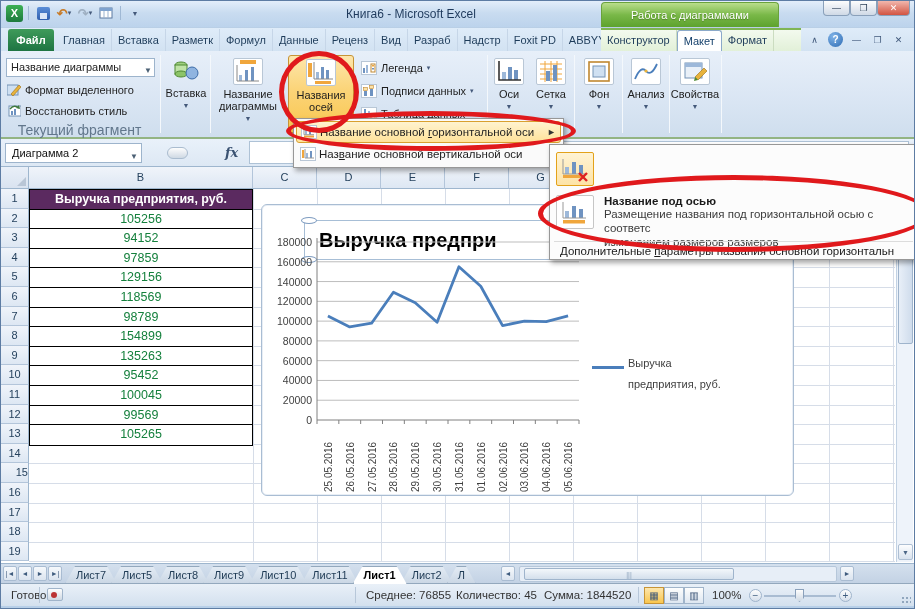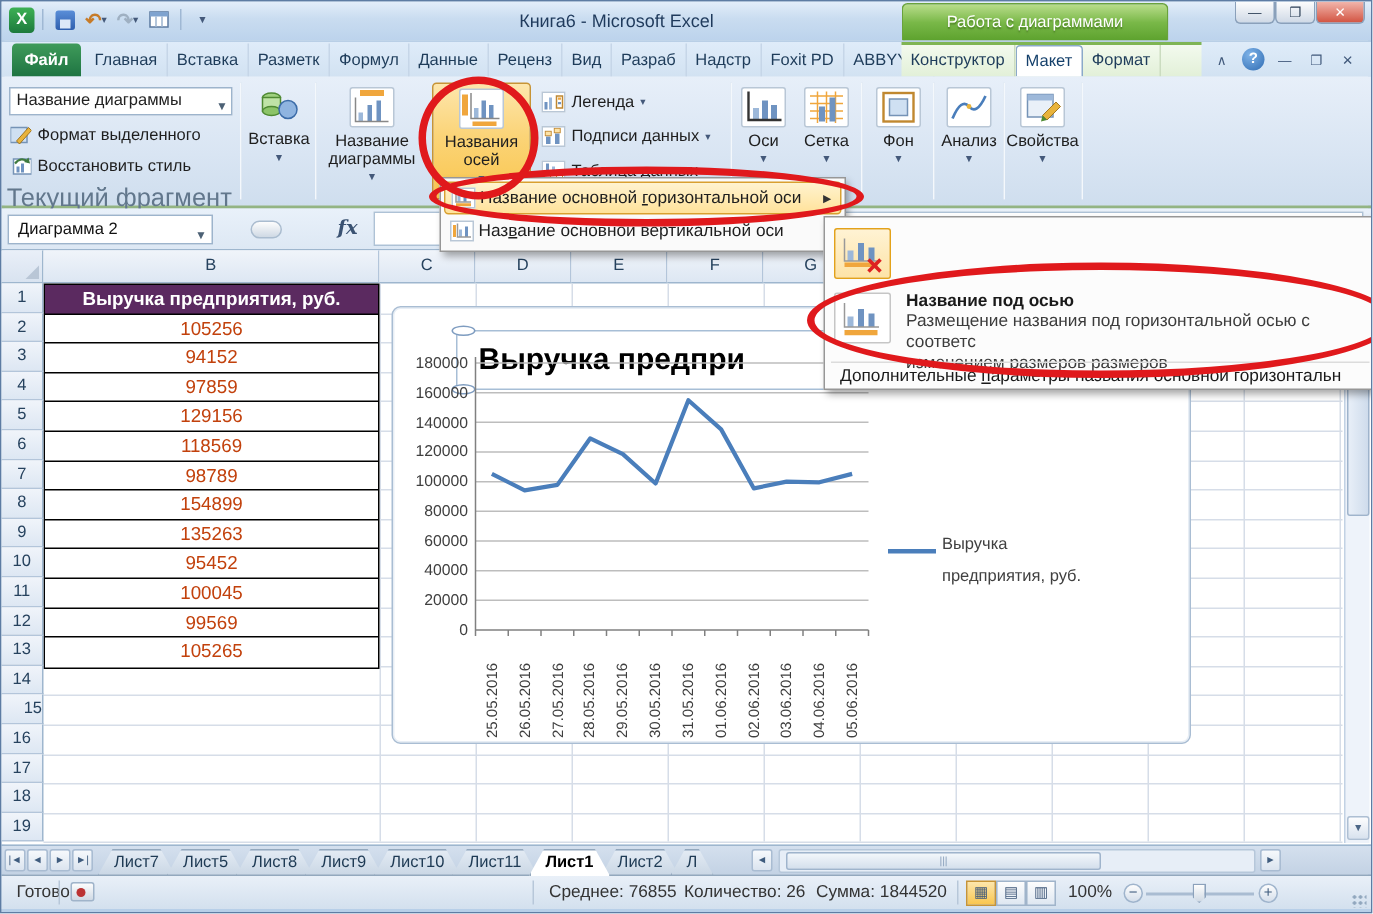--- a/index.html
+++ b/index.html
@@ -46,21 +46,21 @@
   .help{background:radial-gradient(circle at 35% 30%,#7fb3e8,#2f6cb3);border-radius:50%;color:#fff;font-weight:bold;font-size:10px;}
 
   
   #ribbon{position:absolute;left:0;top:50px;width:100%;height:88px;
     background:linear-gradient(#e7eff9,#d9e5f3 60%,#cfdeee);border-bottom:2px solid #93b483;}
   .gsep{position:absolute;top:4px;width:1px;height:78px;background:#c3d3e6;border-right:1px solid #f4f8fc;}
   .combo{position:absolute;left:5px;top:7px;width:149px;height:19px;background:#fff;border:1px solid #9db4cc;
     font-size:11px;line-height:17px;padding-left:4px;color:#222;}
   .combo .arr{position:absolute;right:2px;top:3px;font-size:8px;color:#4c6175;}
   .sm-btn{position:absolute;display:flex;align-items:center;gap:4px;font-size:11px;color:#1e1e1e;padding:2px 3px;}
-  .grp-label{position:absolute;left:0;top:71px;width:157px;text-align:center;font-size:17px;color:#62778c;}
+  .grp-label{position:absolute;left:0;top:71px;width:157px;text-align:center;font-size:14px;color:#62778c;}
   .bigbtn{position:absolute;top:4px;display:flex;flex-direction:column;align-items:center;
     font-size:11px;color:#1e1e1e;text-align:center;line-height:12px;padding-top:3px;}
   .bigbtn .cap{margin-top:3px;}
   .bigbtn .da{font-size:7px;color:#44597a;margin-top:1px;}
   .bigbtn.hl{background:linear-gradient(#fde6ac,#fbd478 45%,#f9c64e);border:1px solid #c79436;border-radius:3px;}
   .ic-lg{width:30px;height:27px;background:#fff;border:1px solid #b9c7d6;border-radius:2px;position:relative;}
   .ic-sm{width:16px;height:14px;background:#fff;border:1px solid #b9c7d6;position:relative;flex:none;}
   svg{display:block;}
 
   
@@ -85,21 +85,21 @@
     border-right:1px solid #b3c5da;border-bottom:1px solid #9eb6ce;font-size:11px;color:#26425e;
     text-align:center;line-height:21px;}
   .rowhead{position:absolute;left:0;width:28px;height:19.6px;background:linear-gradient(#f0f4fa,#dde7f3);
     border-right:1px solid #9eb6ce;border-bottom:1px solid #b3c5da;font-size:11px;color:#26425e;
     text-align:center;line-height:19px;}
   .vline{position:absolute;top:22px;height:372px;width:1px;background:#d6dde8;}
   .hline{position:absolute;left:28px;width:866px;height:1px;background:#d6dde8;}
   #table-block{position:absolute;left:28px;top:22px;width:224px;border:1px solid #000;background:#fff;}
   #tb-head{height:19.6px;background:#5b2a60;color:#fff;font-weight:bold;font-size:12.5px;text-align:center;
     line-height:19px;border-bottom:1px solid #000;}
-  .tcell{height:19.6px;font-size:12.5px;color:#c2410c;text-align:center;line-height:19px;border-bottom:1px solid #000;}
+  .tcell{height:19.6px;font-size:12.5px;color:#15803d;text-align:center;line-height:19px;border-bottom:1px solid #000;}
   .tcell:last-child{border-bottom:none;}
 
   
   #vscroll{position:absolute;left:895px;top:0;width:17px;height:395px;background:#eef3fa;border-left:1px solid #c2d2e4;}
   .sarr{position:absolute;left:1px;width:15px;height:16px;background:linear-gradient(#fdfdfe,#d8e2ee);
     border:1px solid #aebfd3;border-radius:2px;font-size:7px;color:#4c6787;text-align:center;line-height:15px;}
   #vthumb{position:absolute;left:1px;top:22px;width:15px;height:155px;background:linear-gradient(90deg,#e8eff8,#cfdcec);
     border:1px solid #9fb4cc;border-radius:2px;}
   #vthumb:after{content:"≡";position:absolute;left:4px;top:0px;font-size:9px;color:#8ba1bb;}
 
@@ -659,21 +659,21 @@
     </div>
     <div class="harr" style="left:839px;">►</div>
   </div>
 
   <div id="statusbar">
     <span id="st-mode">Готово</span>
     <span class="st-sep" style="left:38px;"></span>
     <span id="st-macro"></span>
     <span class="st-sep" style="left:354px;"></span>
     <span class="abs" style="left:365px;top:5px;">Среднее: 76855</span>
-    <span class="abs" style="left:455px;top:5px;">Количество: 26</span>
+    <span class="abs" style="left:455px;top:5px;">Количество: 45</span>
     <span class="abs" style="left:543px;top:5px;">Сумма: 1844520</span>
     <span class="st-sep" style="left:637px;"></span>
     <span class="viewbtn on" style="left:643px;">▦</span>
     <span class="viewbtn" style="left:663px;">▤</span>
     <span class="viewbtn" style="left:683px;">▥</span>
     <span class="abs" style="left:711px;top:5px;">100%</span>
     <span id="zoom-minus" style="left:748px;">−</span>
     <span id="zoom-track" style="left:763px;"></span>
     <span id="zoom-thumb" style="left:794px;"></span>
     <span id="zoom-plus" style="left:838px;">+</span>

